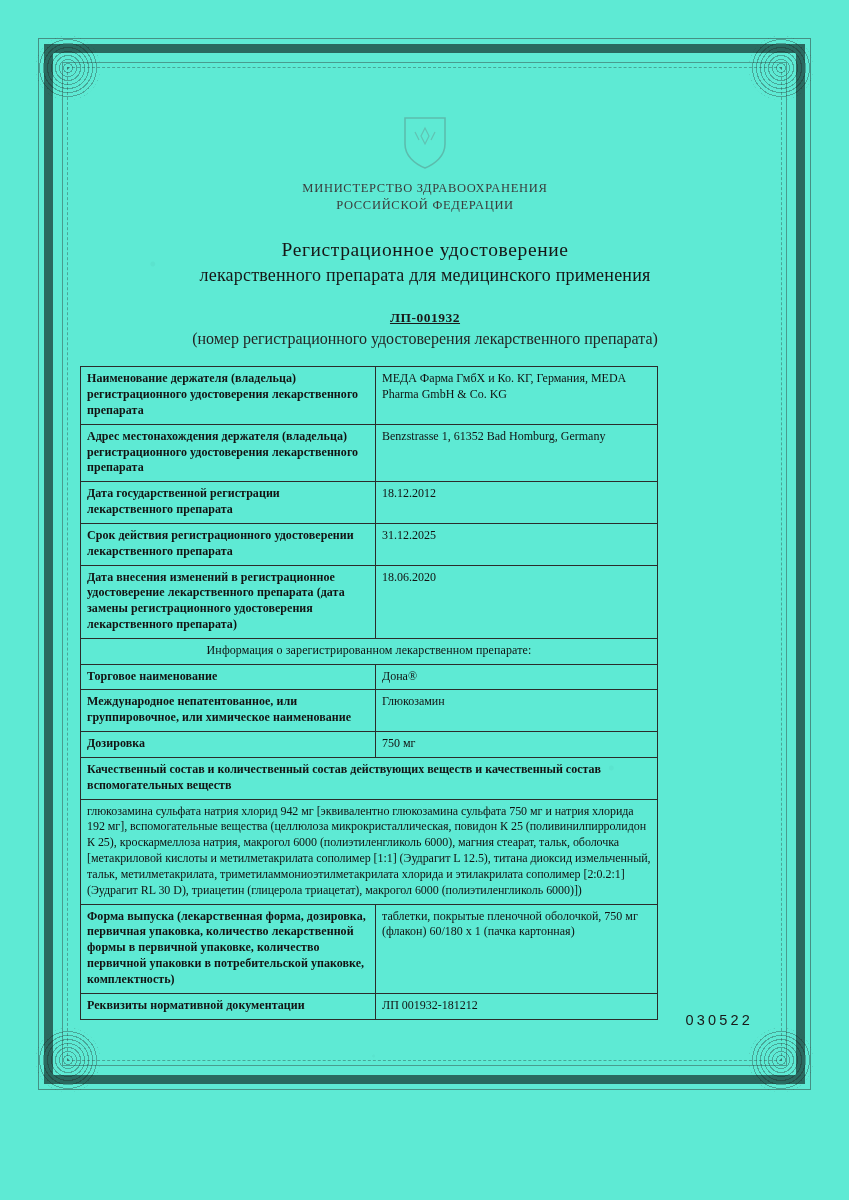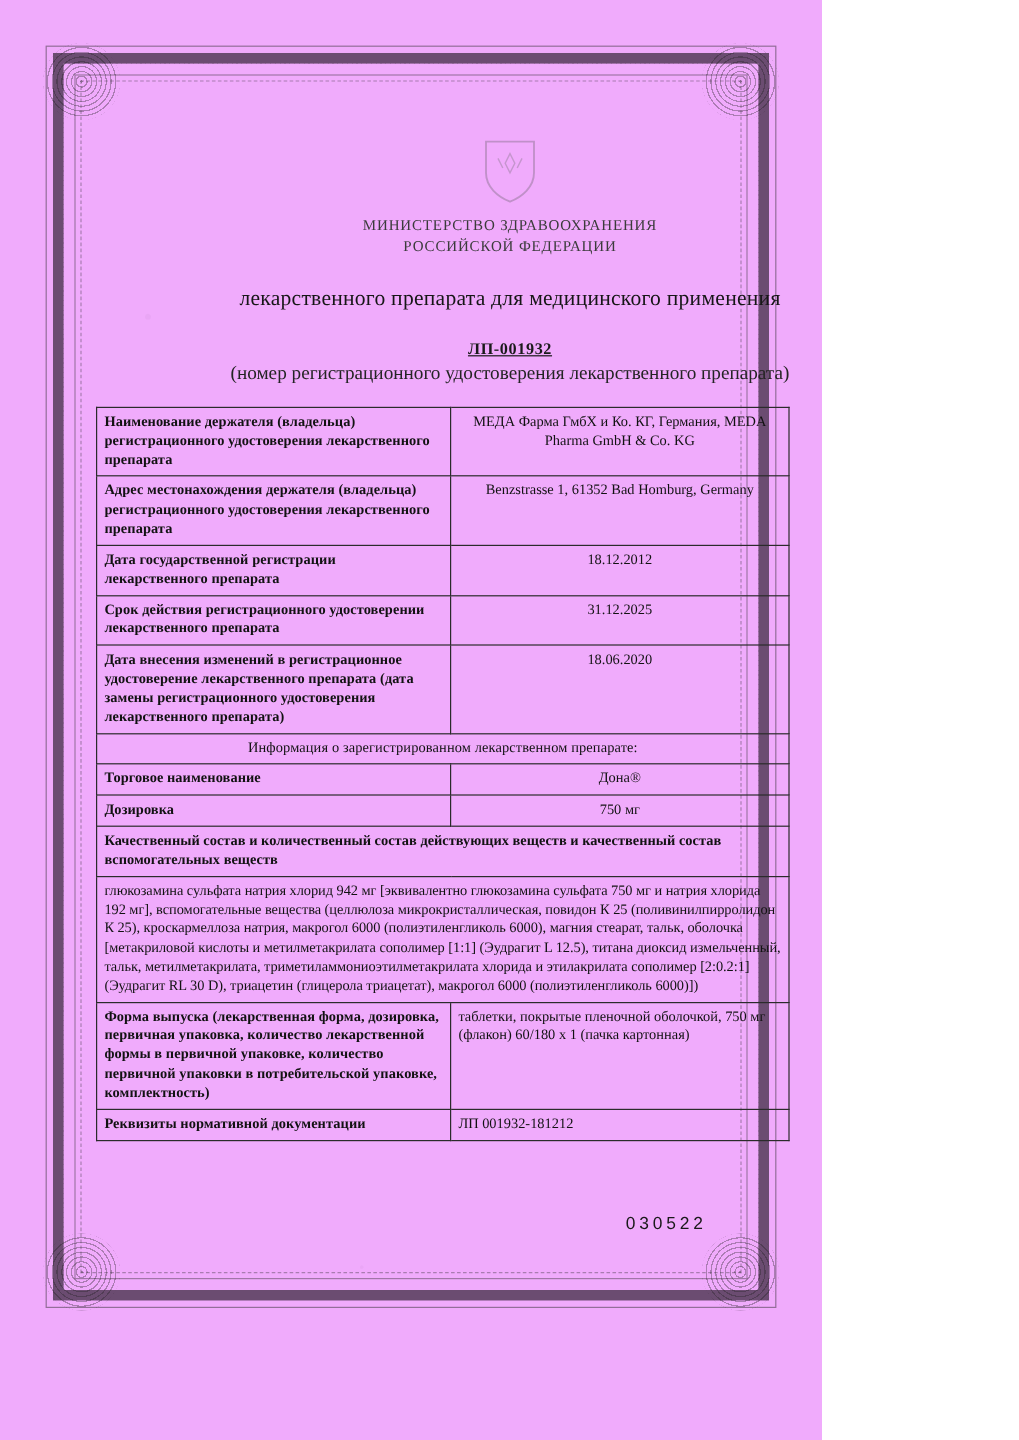--- a/index.html
+++ b/index.html
@@ -5,22 +5,22 @@
   html,body{margin:0;padding:0;}
   body{
     width:849px;height:1200px;
     background:#ffffff;
     font-family:"Liberation Serif", serif;
     color:#1a1a1a;
     overflow:hidden;
   }
   .page{
     position:relative;
-    width:685px;height:1200px;
-    background:#f0abfc;
+    width:849px;height:1200px;
+    background:#5eead4;
   }
 
   
   .frame-outer{
     position:absolute;
     left:38px; top:38px; right:38px; bottom:110px;
     border:1px solid rgba(40,40,40,.55);
     opacity:.85;
   }
   .frame-band{
@@ -147,21 +147,20 @@
     padding:4px 6px 5px 6px;
     vertical-align:top;
     line-height:1.32;
   }
   td.lab{
     width:282px;
     font-weight:bold;
     letter-spacing:.05px;
   }
   td.val{
-    text-align:center;
     font-weight:normal;
   }
   td.val.left{
     text-align:left;
   }
   td.center-head{
     text-align:center;
     font-weight:normal;
     letter-spacing:.1px;
   }
@@ -212,20 +211,21 @@
         <path d="M14 18 L18 26 M34 18 L30 26" stroke="#666" stroke-width="1.2" fill="none"></path>
       </svg>
     </div>
 
     <div class="ministry">
       <div>МИНИСТЕРСТВО ЗДРАВООХРАНЕНИЯ</div>
       <div>РОССИЙСКОЙ ФЕДЕРАЦИИ</div>
     </div>
 
     <div class="title">
+      <div class="l1">Регистрационное удостоверение</div>
       <div class="l2">лекарственного препарата для медицинского применения</div>
     </div>
 
     <div class="regnum">ЛП-001932</div>
     <div class="regnum-caption">(номер регистрационного удостоверения лекарственного препарата)</div>
 
     <table class="doc">
       <tbody>
         <tr>
           <td class="lab">Наименование держателя (владельца) регистрационного удостоверения лекарственного препарата</td>
@@ -248,20 +248,24 @@
           <td class="val vpad">18.06.2020</td>
         </tr>
         <tr>
           <td class="center-head" colspan="2">Информация о зарегистрированном лекарственном препарате:</td>
         </tr>
         <tr>
           <td class="lab">Торговое наименование</td>
           <td class="val">Дона®</td>
         </tr>
         <tr>
+          <td class="lab">Международное непатентованное, или группировочное, или химическое наименование</td>
+          <td class="val vpad">Глюкозамин</td>
+        </tr>
+        <tr>
           <td class="lab">Дозировка</td>
           <td class="val">750 мг</td>
         </tr>
         <tr>
           <td class="full-bold" colspan="2">Качественный состав и количественный состав действующих веществ и качественный состав вспомогательных веществ</td>
         </tr>
         <tr>
           <td class="composition" colspan="2">глюкозамина сульфата натрия хлорид 942 мг [эквивалентно глюкозамина сульфата 750 мг и натрия хлорида 192 мг], вспомогательные вещества (целлюлоза микрокристаллическая, повидон К 25 (поливинилпирролидон К 25), кроскармеллоза натрия, макрогол 6000 (полиэтиленгликоль 6000), магния стеарат, тальк, оболочка [метакриловой кислоты и метилметакрилата сополимер [1:1] (Эудрагит L 12.5), титана диоксид измельченный, тальк, метилметакрилата, триметиламмониоэтилметакрилата хлорида и этилакрилата сополимер [2:0.2:1] (Эудрагит RL 30 D), триацетин (глицерола триацетат), макрогол 6000 (полиэтиленгликоль 6000)])</td>
         </tr>
         <tr>

